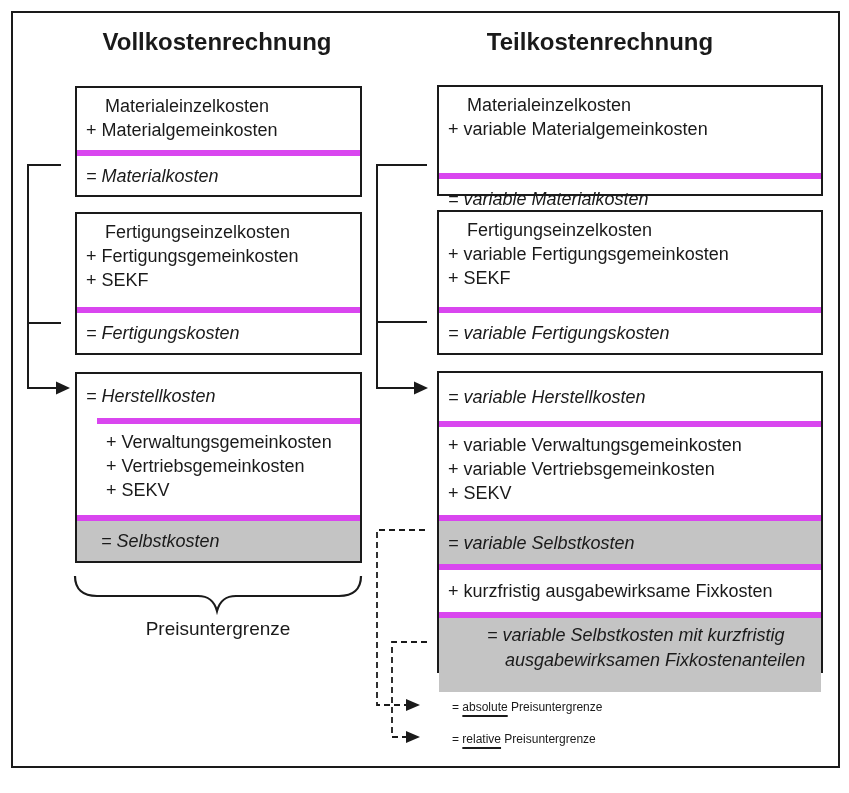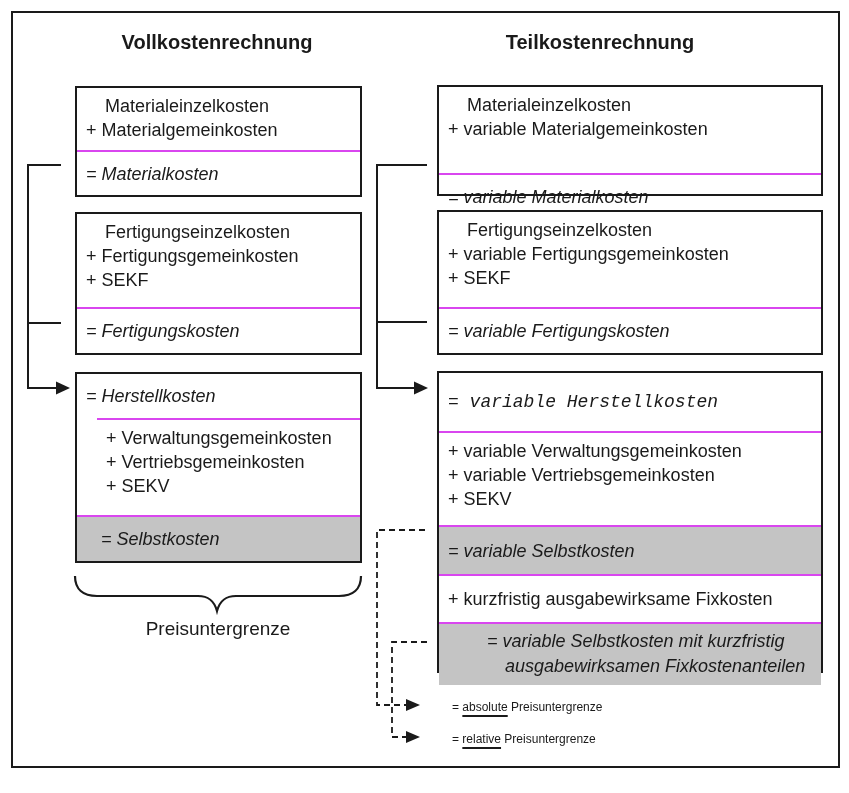--- a/index.html
+++ b/index.html
@@ -22,42 +22,42 @@
   }
   #connectors {
     position: absolute;
     left: 0; top: 0;
     width: 849px; height: 793px;
   }
   .col-title {
     position: absolute;
     top: 30px;
     transform: translateX(-50%);
-    font-size: 20px;
+    font-size: 24px;
     font-weight: bold;
     white-space: nowrap;
     line-height: 24px;
   }
   .box {
     position: absolute;
     border: 2px solid #1a1a1a;
     box-sizing: border-box;
     background: #ffffff;
     display: flex;
     flex-direction: column;
   }
   .sec {
     box-sizing: border-box;
     flex: none;
     padding: 6px 8px 0 9px;
     font-size: 18px;
     line-height: 24px;
     overflow: hidden;
   }
-  .sec + .sec { border-top: 2px solid #d946ef; }
+  .sec + .sec { border-top: 6px solid #d946ef; }
   .sec.center {
     display: flex;
     align-items: center;
     padding-top: 0;
   }
   .sec.result { font-style: italic; }
   .sec.gray { background: #c4c4c4; }
   .line { white-space: nowrap; }
   .line.first { padding-left: 19px; }
   .line.cont { padding-left: 18px; }
@@ -162,35 +162,35 @@
       <div class="line first">Fertigungseinzelkosten</div>
       <div class="line">+ variable Fertigungsgemeinkosten</div>
       <div class="line">+ SEKF</div>
     </div>
     <div class="sec center result" style="height:46px;">
       <div class="line">= variable Fertigungskosten</div>
     </div>
   </div>
 
   <div class="box" style="left:437px; top:371px; width:386px; height:302px;">
-    <div class="sec center result" style="height:58px;font-family:Liberation Mono, monospace;">
+    <div class="sec center result" style="height:48px;">
       <div class="line">= variable Herstellkosten</div>
     </div>
     <div class="sec" style="height:94px;">
       <div class="line">+ variable Verwaltungsgemeinkosten</div>
       <div class="line">+ variable Vertriebsgemeinkosten</div>
       <div class="line">+ SEKV</div>
     </div>
     <div class="sec center result gray" style="height:49px;">
       <div class="line">= variable Selbstkosten</div>
     </div>
     <div class="sec center" style="height:48px;">
       <div class="line">+ kurzfristig ausgabewirksame Fixkosten</div>
     </div>
-    <div class="sec result gray" style="height:63px; padding-top:5px; line-height:25px;padding-left:48px;">
+    <div class="sec result gray" style="height:80px; padding-top:5px; line-height:25px;padding-left:48px;">
       <div class="line">= variable Selbstkosten mit kurzfristig</div>
       <div class="line cont">ausgabewirksamen Fixkostenanteilen</div>
     </div>
   </div>
 
   <div class="pug-line" style="left:452px; top:695px;">
     <span>= </span><span class="uword">absolute</span><span> Preisuntergrenze</span>
   </div>
 
   <div class="pug-line" style="left:452px; top:727px;">

